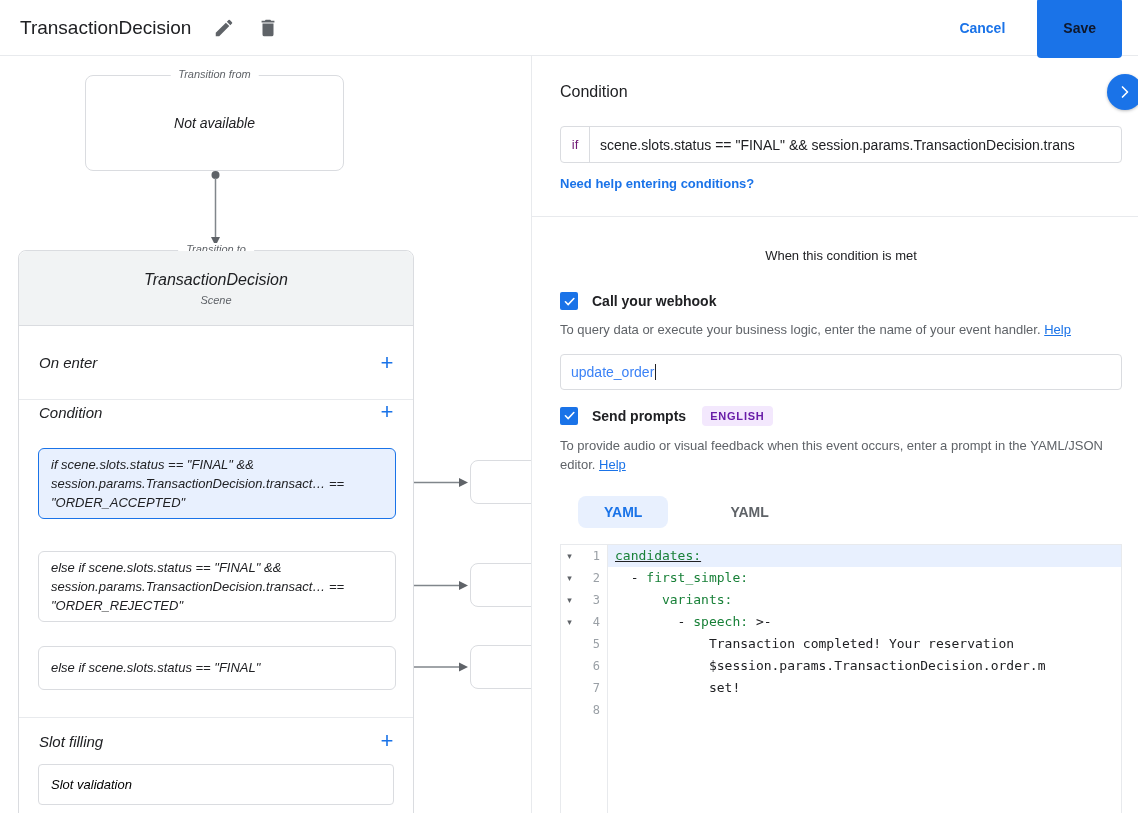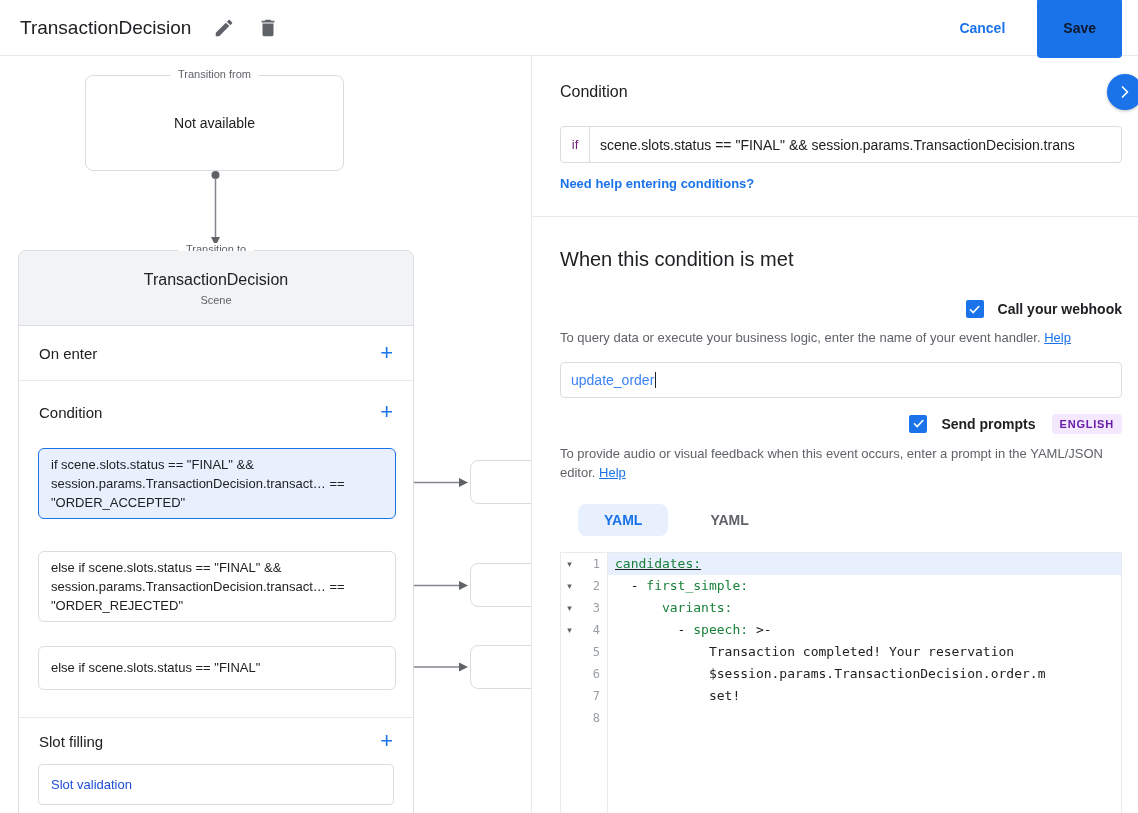--- a/index.html
+++ b/index.html
@@ -11,86 +11,86 @@
     border-bottom:1px solid #e8eaed; display:flex; align-items:center; padding:0 16px; z-index:6; }
   .page-title { font-size:19px; color:#202124; margin-left:4px; }
   .icon-btn { width:22px; height:22px; margin-left:22px; color:#5f6368; cursor:pointer; }
   .icon-btn svg { width:100%; height:100%; fill:currentColor; }
   .topbar-actions { margin-left:auto; display:flex; align-items:center; gap:32px; }
   .cancel-btn { color:#1a73e8; font-size:14px; font-weight:bold; cursor:pointer; }
   .save-btn { background:#1a73e8; color:#0f172a; font-size:14px; font-weight:bold;
     padding:22px 26px; border-radius:4px; border:none; cursor:pointer; }
 
   
-  .canvas { position:absolute; top:56px; left:0; width:531px; bottom:0; background:#fff; overflow:hidden; }
+  .canvas { position:absolute; top:56px; left:0; width:531px; bottom:0; background:#fff; overflow:hidden;font-style:italic; }
   .node-label { position:absolute; top:-8px; left:50%; transform:translateX(-50%);
     background:#fff; padding:0 8px; font-size:11px; color:#5f6368; white-space:nowrap; }
   .tfrom-box { position:absolute; left:85px; top:19px; width:259px; height:96px;
     border:1px solid #dadce0; border-radius:8px; background:#fff; }
   .tfrom-value { height:100%; display:flex; align-items:center; justify-content:center;
     font-size:14px; color:#202124; }
 
   .scene-card { position:absolute; left:18px; top:194px; width:396px; height:640px;
     border:1px solid #dadce0; border-radius:8px; background:#fff; }
   .scene-head { position:absolute; top:0; left:0; right:0; height:75px; background:#f1f3f4;
     border-bottom:1px solid #dadce0; border-radius:8px 8px 0 0; display:flex; flex-direction:column;
     align-items:center; justify-content:center; gap:5px; cursor:pointer; }
   .scene-name { font-size:16px; color:#202124; }
   .scene-type { font-size:11px; color:#5f6368; }
   .sec-row { position:absolute; left:0; right:0; display:flex; align-items:center;
     justify-content:space-between; padding:0 20px; font-size:15px; color:#202124; }
-  .row-onenter { top:75px; height:55px; border-bottom:1px solid #e8eaed; }
+  .row-onenter { top:75px; height:74px; border-bottom:1px solid #e8eaed; }
   .row-condition { top:134px; height:54px; }
   .row-slotfill { top:466px; height:47px; border-top:1px solid #e8eaed; }
   .plus { color:#1a73e8; font-size:22px; font-weight:400; line-height:1; cursor:pointer; }
   .cond-item { position:absolute; left:19px; width:358px; border:1px solid #dadce0;
     border-radius:6px; background:#fff; padding:7px 12px; font-size:13px; line-height:1.45;
     color:#202124; overflow:hidden; cursor:pointer; }
   .cond-item.selected { border:1.5px solid #1a73e8; background:#e8f0fe; }
   .cond-1 { top:197px; height:71px; }
   .cond-2 { top:300px; height:71px; }
   .cond-3 { top:395px; height:44px; display:flex; align-items:center; padding-top:0; padding-bottom:0; }
   .slot-box { position:absolute; left:19px; right:19px; top:513px; height:41px;
     border:1px solid #dadce0; border-radius:4px; background:#fff; display:flex; align-items:center;
-    padding:0 12px; font-size:13px; color:#1d4ed8; cursor:pointer; }
+    padding:0 12px; font-size:13px; color:#000000; cursor:pointer; }
   .stub-box { position:absolute; left:470px; width:80px; height:44px; background:#fff;
     border:1px solid #dadce0; border-radius:8px; cursor:pointer; }
   .stub-1 { top:404px; } .stub-2 { top:507px; } .stub-3 { top:589px; }
   .wires { position:absolute; top:0; left:0; width:531px; height:757px; pointer-events:none; }
 
   
   .panel { position:absolute; top:56px; left:531px; right:0; bottom:0; background:#fff;
     border-left:1px solid #e8eaed; padding:0 16px 0 28px; overflow:hidden; }
   .panel-title { margin-top:27px; font-size:16px; font-weight:400; color:#202124; }
   .chevron-fab { position:absolute; top:18px; right:-5px; width:36px; height:36px; border-radius:50%;
     background:#1a73e8; display:flex; align-items:center; justify-content:center; cursor:pointer;
     box-shadow:0 1px 3px rgba(60,64,67,.35); z-index:3; }
   .cond-input-row { margin-top:25px; height:37px; display:flex; border:1px solid #dadce0;
     border-radius:4px; overflow:hidden; background:#fff; }
   .if-cell { width:29px; display:flex; align-items:center; justify-content:center;
     border-right:1px solid #dadce0; font-size:13px; color:#701a75; }
   .cond-text { flex:1; display:flex; align-items:center; padding:0 10px; font-size:14px;
     color:#202124; white-space:nowrap; overflow:hidden; cursor:text; }
   .help-link { margin-top:13px; font-size:13px; color:#1a73e8; display:inline-block; cursor:pointer;font-weight:bold; }
   .panel-divider { margin:24px -16px 0 -28px; border-top:1px solid #e8eaed; }
-  .section-title { margin-top:31px; font-size:20px; font-weight:400; color:#202124; }
-  .check-row { display:flex; align-items:center; gap:14px;justify-content:flex-end; }
+  .section-title { margin-top:31px; font-size:13px; font-weight:400; color:#202124;text-align:center; }
+  .check-row { display:flex; align-items:center; gap:14px; }
   .row-webhook { margin-top:29px; }
   .row-prompts { margin-top:16px; }
   .checkbox { width:18px; height:18px; background:#1a73e8; border-radius:2px; display:flex;
     align-items:center; justify-content:center; cursor:pointer; flex:0 0 auto; }
   .check-label { font-size:14px; font-weight:bold; color:#202124; }
   .lang-badge { margin-left:2px; font-size:11px; font-weight:bold; letter-spacing:.8px;
     color:#681da8; background:#f3e8fd; padding:4px 8px; border-radius:4px; }
   .desc { margin-top:10px; font-size:13px; color:#5f6368; line-height:1.5; max-width:563px; }
   .desc a, .desc .inline-help { color:#1a73e8; text-decoration:underline; cursor:pointer; }
   .webhook-input { margin-top:14px; height:36px; border:1px solid #dadce0; border-radius:4px;
     display:flex; align-items:center; padding:0 10px; font-size:14px; color:#3b82f6; cursor:text; }
   .caret { display:inline-block; width:1px; height:16px; background:#202124; margin-left:1px; }
-  .tabs { margin-top:21px; display:flex; gap:16px; padding-left:18px; }
+  .tabs { margin-top:21px; display:flex; gap:36px; padding-left:18px; }
   .tab { height:32px; display:flex; align-items:center; justify-content:center; padding:0 26px;
     font-size:14px; font-weight:bold; color:#5f6368; border-radius:8px; cursor:pointer; }
   .tab.active { background:#e8f0fe; color:#1a73e8; }
 
   
   .editor { margin-top:16px; height:270px; border:1px solid #e8eaed; background:#fff;
     font-family:"DejaVu Sans Mono", monospace; font-size:13px; display:flex; flex-direction:column; }
   .ed-row { display:flex; height:22px; line-height:22px; flex:0 0 auto; }
   .ed-fill { flex:1 1 auto; display:flex; }
   .fold { width:17px; text-align:center; color:#5f6368; font-size:9px; cursor:pointer;

